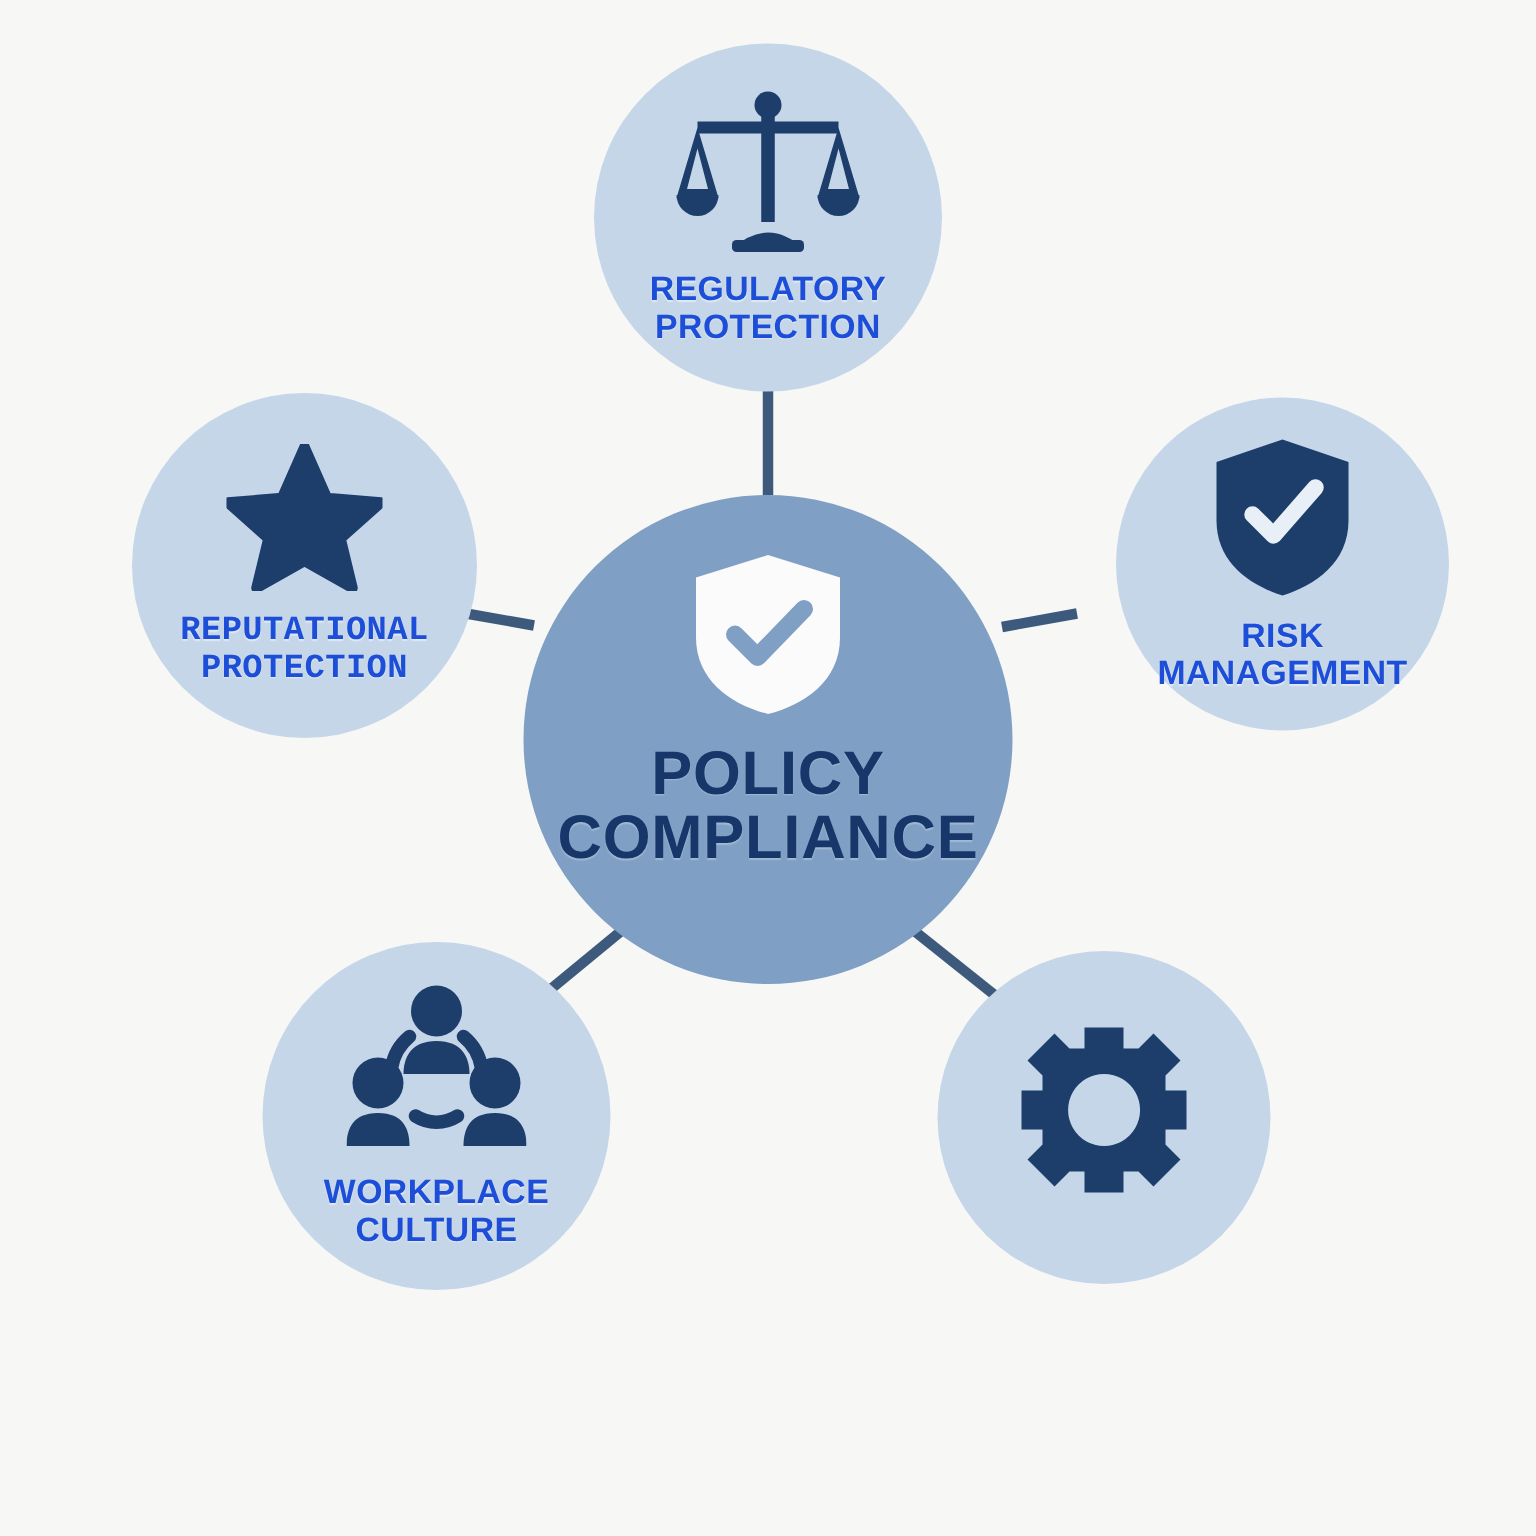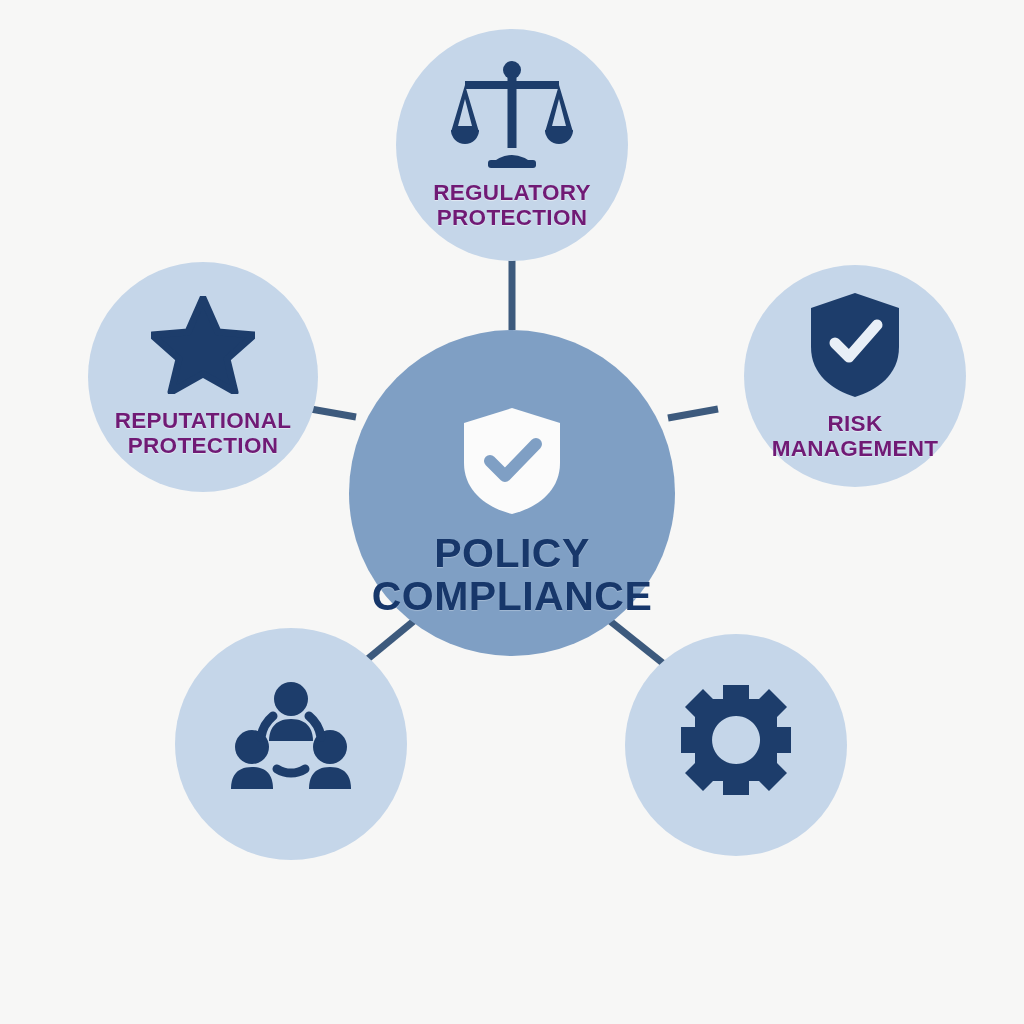--- a/index.html
+++ b/index.html
@@ -20,21 +20,21 @@
     left: 0; top: 0;
     width: 1024px;
     height: 1024px;
   }
   .node {
     position: absolute;
     border-radius: 50%;
     display: flex;
     flex-direction: column;
     align-items: center;
-    justify-content: center;
+    justify-content: flex-start;
     box-sizing: border-box;
   }
   .hub {
     width: 326px;
     height: 326px;
     left: 349px;
     top: 330px;
     background: #7f9fc4;
     z-index: 3;
     padding-top: 38px;
@@ -56,39 +56,39 @@
   .sat {
     background: #c5d6e9;
     z-index: 2;
     justify-content: center;
   }
   .sat-icon {
     display: block;
   }
   .sat-label {
     text-align: center;
-    color: #701a75;
+    color: #1d4ed8;
     font-weight: bold;
     font-size: 22.5px;
     line-height: 1.12;
     letter-spacing: 0.3px;
     text-shadow: 0 1px 1px rgba(255,255,255,0.5);
     white-space: pre-line;
   }
 
   
   #node-regulatory { width: 232px; height: 232px; left: 396px; top: 29px; }
   #node-regulatory .sat-icon { width: 124px; height: 108px; margin-bottom: 12px; }
   #node-risk { width: 222px; height: 222px; left: 744px; top: 265px; }
   #node-risk .sat-icon { width: 96px; height: 108px; margin-bottom: 12px; }
   #node-operational { width: 222px; height: 222px; left: 625px; top: 634px; }
   #node-operational .sat-icon { width: 114px; height: 114px; margin-bottom: 10px; }
   #node-workplace { width: 232px; height: 232px; left: 175px; top: 628px; }
   #node-workplace .sat-icon { width: 120px; height: 116px; margin-bottom: 10px; }
-  #node-reputational { width: 230px; height: 230px; left: 88px; top: 262px; }
+  #node-reputational { width: 230px; height: 230px; left: 88px; top: 262px; font-family: Liberation Mono, monospace; }
   #node-reputational .sat-icon { width: 104px; height: 98px; margin-bottom: 14px; }
 </style>
 </head>
 <body>
 
 <div id="canvas">
 
   <svg id="edges" viewBox="0 0 1024 1024">
     <line x1="512" y1="330" x2="512" y2="258" stroke="#3d5a7d" stroke-width="7"></line>
     <line x1="668" y1="418" x2="718" y2="409" stroke="#3d5a7d" stroke-width="7"></line>
@@ -147,20 +147,22 @@
           <circle cx="21" cy="66" r="17"></circle>
           <path d="M21 86 c-17 0 -21 11 -21 22 h42 c0 -11 -4 -22 -21 -22 z"></path>
           <circle cx="99" cy="66" r="17"></circle>
           <path d="M99 86 c-17 0 -21 11 -21 22 h42 c0 -11 -4 -22 -21 -22 z"></path>
           <path d="M30 56 a34 34 0 0 1 12 -21" fill="none" stroke="#1d3d6b" stroke-width="9" stroke-linecap="round"></path>
           <path d="M90 56 a34 34 0 0 0 -12 -21" fill="none" stroke="#1d3d6b" stroke-width="9" stroke-linecap="round"></path>
           <path d="M46 88 a26 26 0 0 0 28 0" fill="none" stroke="#1d3d6b" stroke-width="9" stroke-linecap="round"></path>
         </g>
       </svg>
     </span>
+    <span class="sat-label">WORKPLACE
+CULTURE</span>
   </div>
 
   <div class="node sat" id="node-reputational">
     <span class="sat-icon">
       <svg viewBox="0 0 104 98" width="104" height="98">
         <path d="M52 2 L67 36 L103 39 L76 63 L84 96 L52 78 L20 96 L28 63 L1 39 L37 36 Z" fill="#1d3d6b" stroke="#1d3d6b" stroke-width="7" stroke-linejoin="round"></path>
       </svg>
     </span>
     <span class="sat-label">REPUTATIONAL
 PROTECTION</span>

